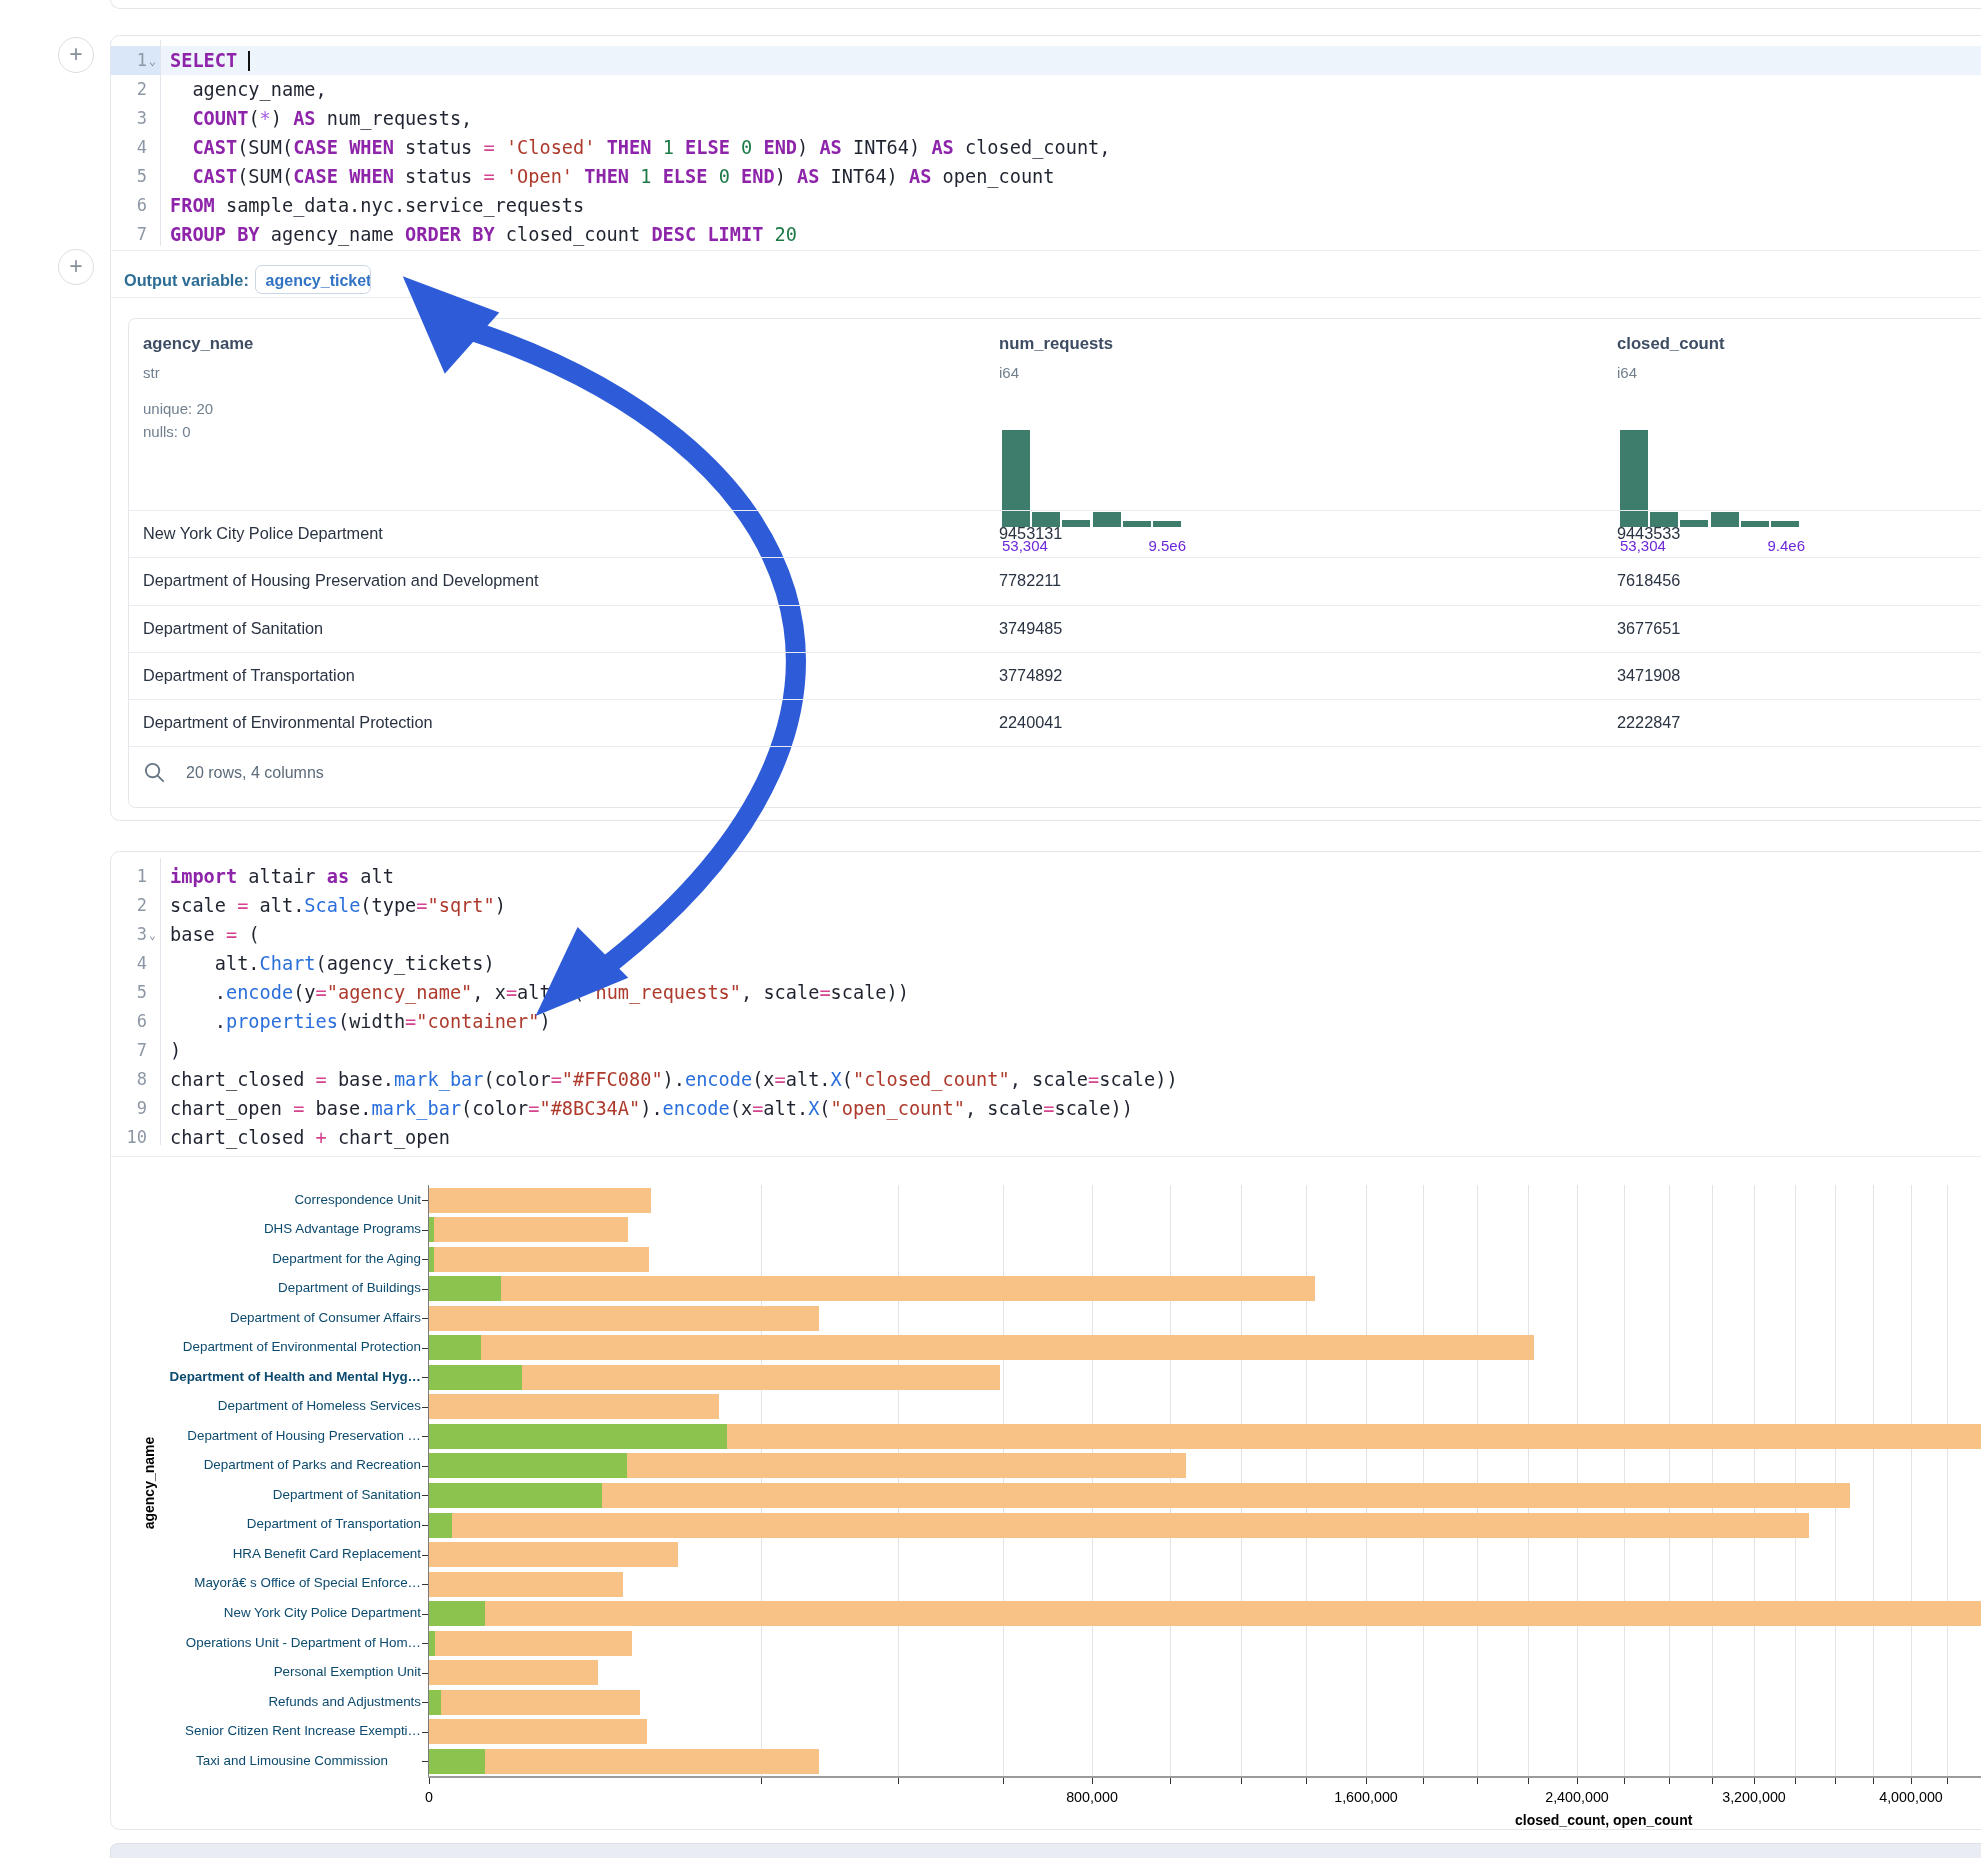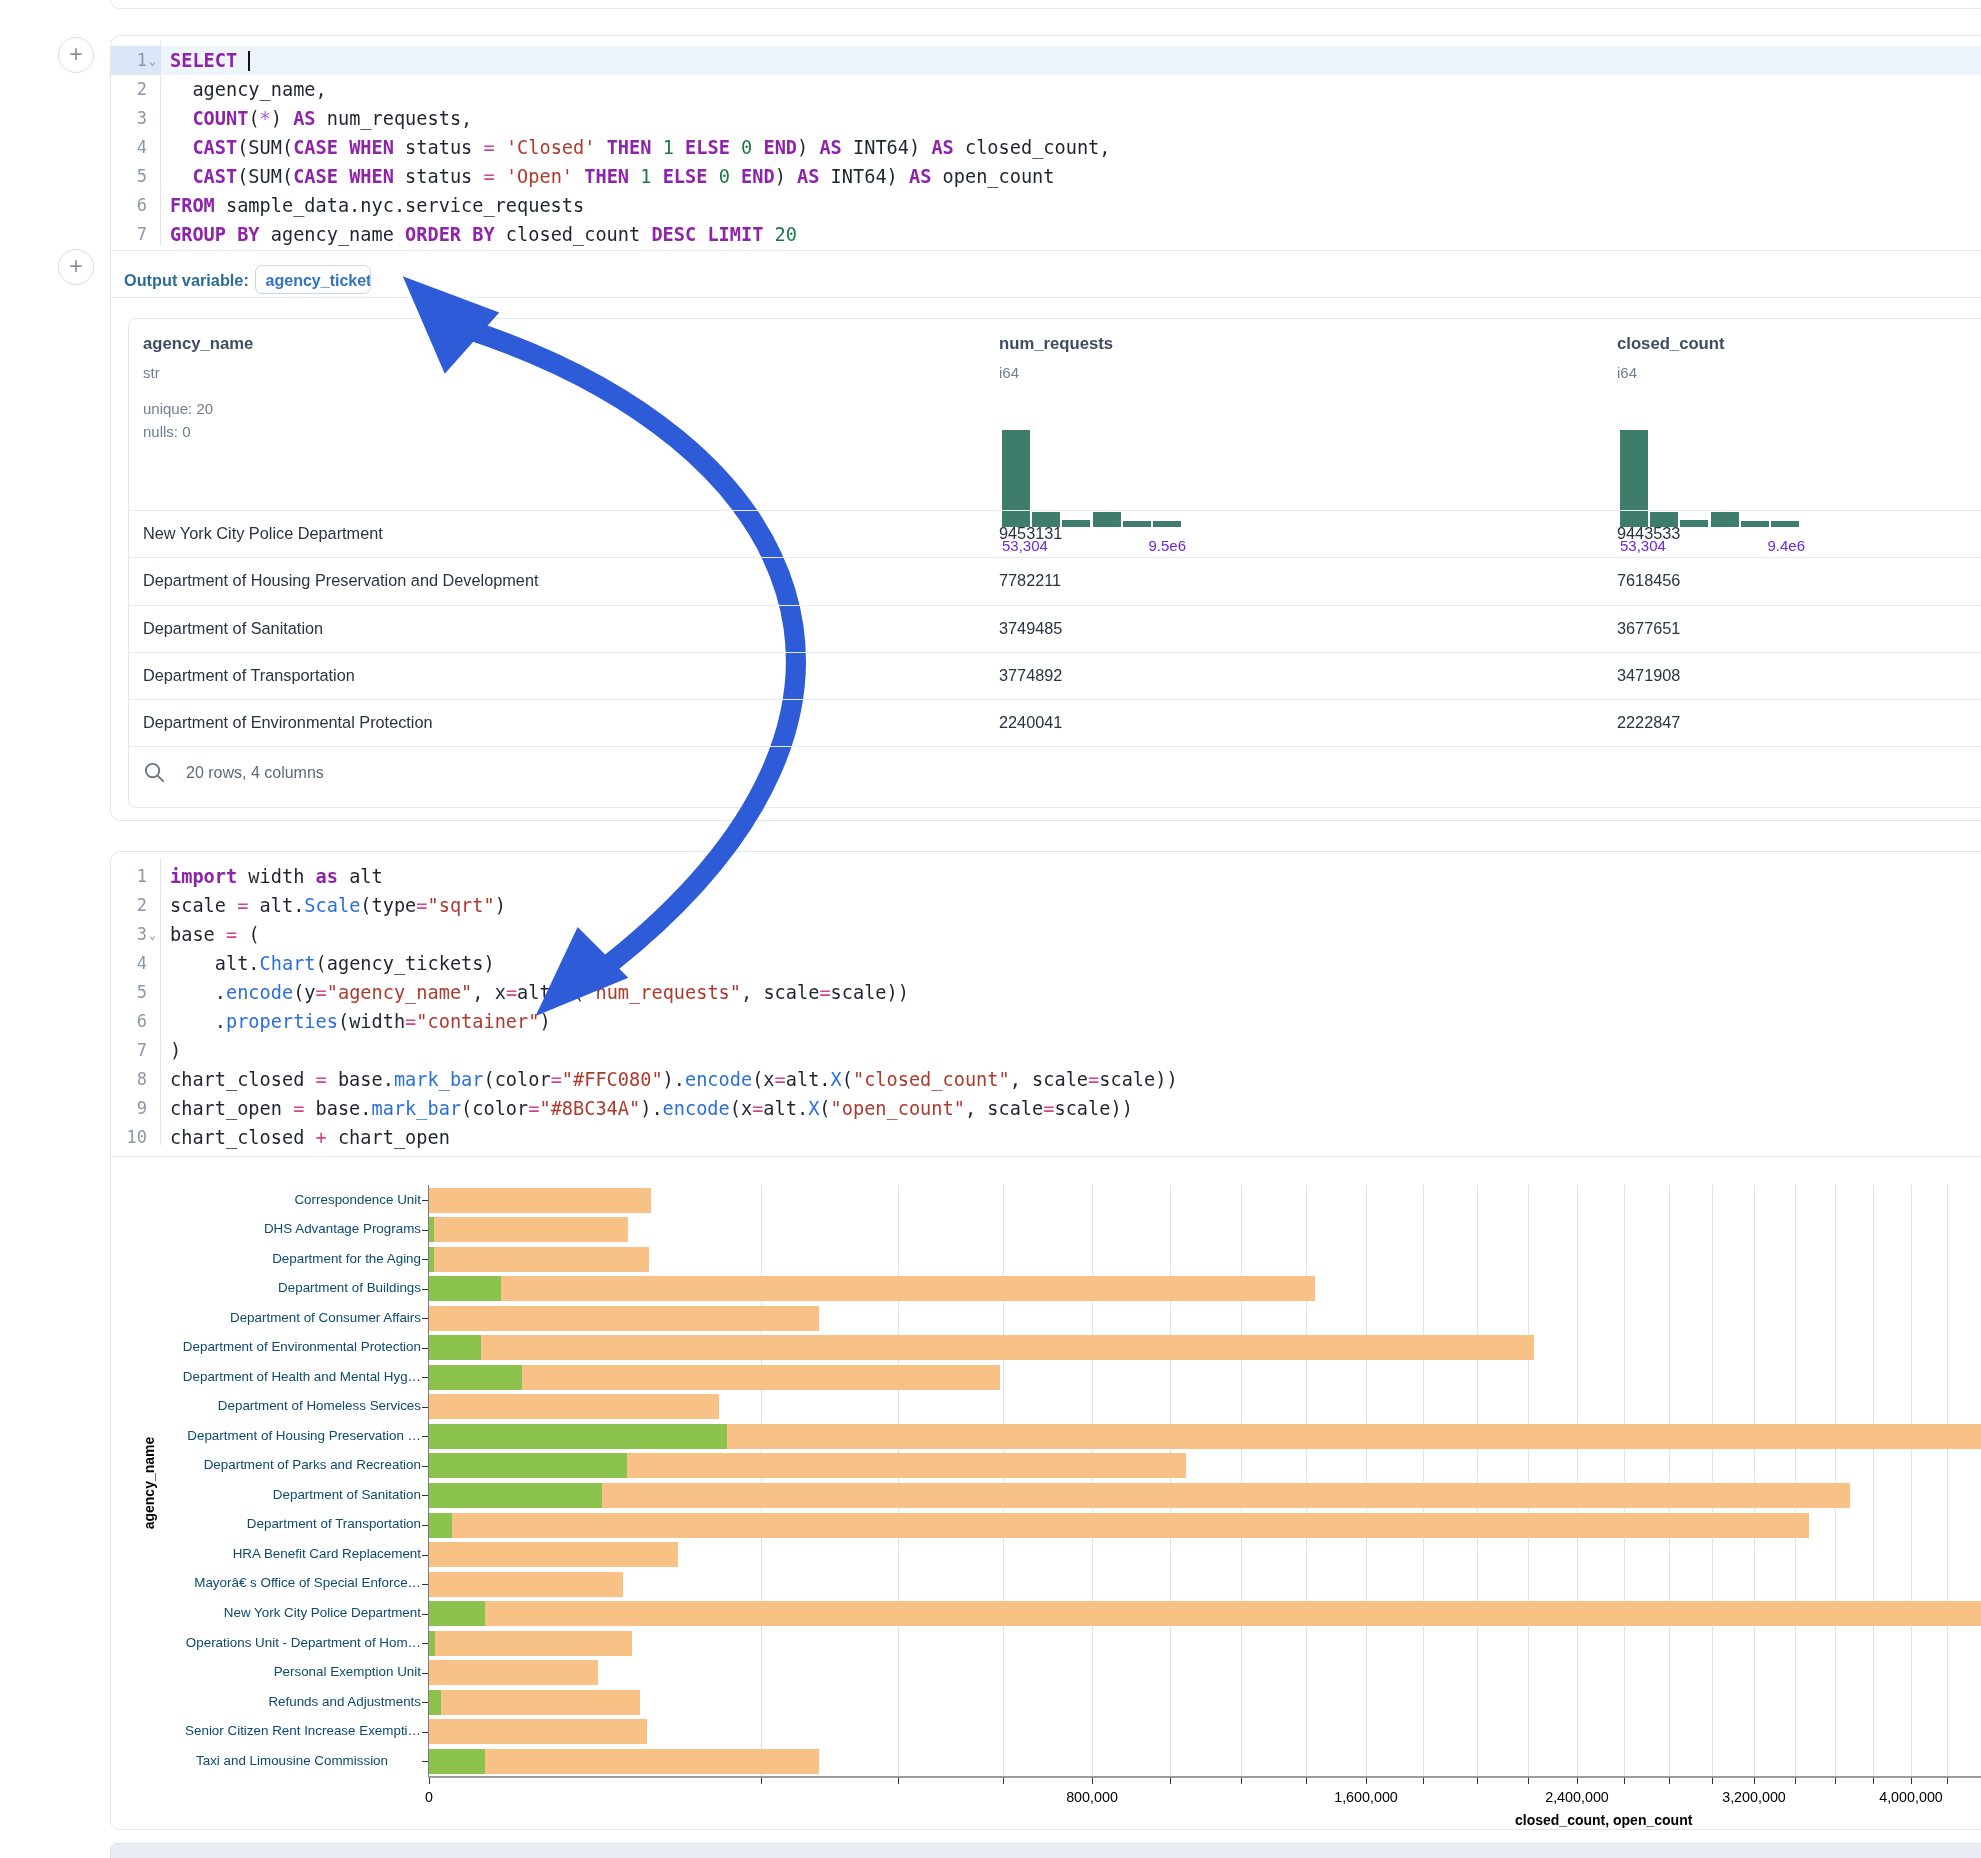--- a/index.html
+++ b/index.html
@@ -89,21 +89,21 @@
 
   <svg class="overlay" style="left:143px;top:761px;" width="23" height="23" viewBox="0 0 24 24">
     <circle cx="10" cy="10" r="7" fill="none" stroke="#697786" stroke-width="2"></circle>
     <line x1="15.5" y1="15.5" x2="21" y2="21" stroke="#697786" stroke-width="2" stroke-linecap="round"></line>
   </svg>
   <div class="tfoot" style="left:186px;top:764px;">20 rows, 4 columns</div>
 
   <div class="card" style="left:110px;top:851px;right:-9.6px;height:977px;"></div>
   <div class="gutter-sep" style="top:858px;height:287px;"></div>
   <div class="code-area" id="py-code" style="top:862px;">
-      <div class="code-line"><span class="ln">1</span><span class="src"><span class="tk-kw">import</span><span class="tk-id"> width </span><span class="tk-kw">as</span><span class="tk-id"> alt</span></span></div>
+      <div class="code-line"><span class="ln">1</span><span class="src"><span class="tk-kw">import</span><span class="tk-id"> altair </span><span class="tk-kw">as</span><span class="tk-id"> alt</span></span></div>
       <div class="code-line"><span class="ln">2</span><span class="src"><span class="tk-id">scale </span><span class="tk-op">=</span><span class="tk-id"> alt.</span><span class="tk-fn">Scale</span><span class="tk-id">(type</span><span class="tk-op">=</span><span class="tk-str">"sqrt"</span><span class="tk-id">)</span></span></div>
       <div class="code-line"><span class="ln">3</span><span class="chev">⌄</span><span class="src"><span class="tk-id">base </span><span class="tk-op">=</span><span class="tk-id"> (</span></span></div>
       <div class="code-line"><span class="ln">4</span><span class="src"><span class="tk-id">    alt.</span><span class="tk-fn">Chart</span><span class="tk-id">(agency_tickets)</span></span></div>
       <div class="code-line"><span class="ln">5</span><span class="src"><span class="tk-id">    .</span><span class="tk-fn">encode</span><span class="tk-id">(y</span><span class="tk-op">=</span><span class="tk-str">"agency_name"</span><span class="tk-id">, x</span><span class="tk-op">=</span><span class="tk-id">alt.</span><span class="tk-fn">X</span><span class="tk-id">(</span><span class="tk-str">"num_requests"</span><span class="tk-id">, scale</span><span class="tk-op">=</span><span class="tk-id">scale))</span></span></div>
       <div class="code-line"><span class="ln">6</span><span class="src"><span class="tk-id">    .</span><span class="tk-fn">properties</span><span class="tk-id">(width</span><span class="tk-op">=</span><span class="tk-str">"container"</span><span class="tk-id">)</span></span></div>
       <div class="code-line"><span class="ln">7</span><span class="src"><span class="tk-id">)</span></span></div>
       <div class="code-line"><span class="ln">8</span><span class="src"><span class="tk-id">chart_closed </span><span class="tk-op">=</span><span class="tk-id"> base.</span><span class="tk-fn">mark_bar</span><span class="tk-id">(color</span><span class="tk-op">=</span><span class="tk-str">"#FFC080"</span><span class="tk-id">).</span><span class="tk-fn">encode</span><span class="tk-id">(x</span><span class="tk-op">=</span><span class="tk-id">alt.</span><span class="tk-fn">X</span><span class="tk-id">(</span><span class="tk-str">"closed_count"</span><span class="tk-id">, scale</span><span class="tk-op">=</span><span class="tk-id">scale))</span></span></div>
       <div class="code-line"><span class="ln">9</span><span class="src"><span class="tk-id">chart_open </span><span class="tk-op">=</span><span class="tk-id"> base.</span><span class="tk-fn">mark_bar</span><span class="tk-id">(color</span><span class="tk-op">=</span><span class="tk-str">"#8BC34A"</span><span class="tk-id">).</span><span class="tk-fn">encode</span><span class="tk-id">(x</span><span class="tk-op">=</span><span class="tk-id">alt.</span><span class="tk-fn">X</span><span class="tk-id">(</span><span class="tk-str">"open_count"</span><span class="tk-id">, scale</span><span class="tk-op">=</span><span class="tk-id">scale))</span></span></div>
       <div class="code-line"><span class="ln">10</span><span class="src"><span class="tk-id">chart_closed </span><span class="tk-op">+</span><span class="tk-id"> chart_open</span></span></div>
     </div>
@@ -205,21 +205,21 @@
     <div class="ytick" style="left:422px;top:1289px;"></div>
     <div class="bar" style="left:429px;top:1276px;width:886px;background:#F8C286;"></div>
     <div class="bar" style="left:429px;top:1276px;width:72px;background:#8CC34F;"></div>
     <div class="ylab" style="left:163px;top:1310px;">Department of Consumer Affairs</div>
     <div class="ytick" style="left:422px;top:1318px;"></div>
     <div class="bar" style="left:429px;top:1306px;width:390px;background:#F8C286;"></div>
     <div class="ylab" style="left:163px;top:1339px;">Department of Environmental Protection</div>
     <div class="ytick" style="left:422px;top:1348px;"></div>
     <div class="bar" style="left:429px;top:1335px;width:1105px;background:#F8C286;"></div>
     <div class="bar" style="left:429px;top:1335px;width:52px;background:#8CC34F;"></div>
-    <div class="ylab" style="left:163px;top:1369px;">Department of Health and Mental Hyg…</div>
+    <div class="ylab" style="left:163px;top:1369px;font-weight:bold;">Department of Health and Mental Hyg…</div>
     <div class="ytick" style="left:422px;top:1377px;"></div>
     <div class="bar" style="left:429px;top:1365px;width:571px;background:#F8C286;"></div>
     <div class="bar" style="left:429px;top:1365px;width:93px;background:#8CC34F;"></div>
     <div class="ylab" style="left:163px;top:1398px;">Department of Homeless Services</div>
     <div class="ytick" style="left:422px;top:1407px;"></div>
     <div class="bar" style="left:429px;top:1394px;width:290px;background:#F8C286;"></div>
     <div class="ylab" style="left:163px;top:1428px;">Department of Housing Preservation …</div>
     <div class="ytick" style="left:422px;top:1436px;"></div>
     <div class="bar" style="left:429px;top:1424px;width:1552px;background:#F8C286;"></div>
     <div class="bar" style="left:429px;top:1424px;width:298px;background:#8CC34F;"></div>

